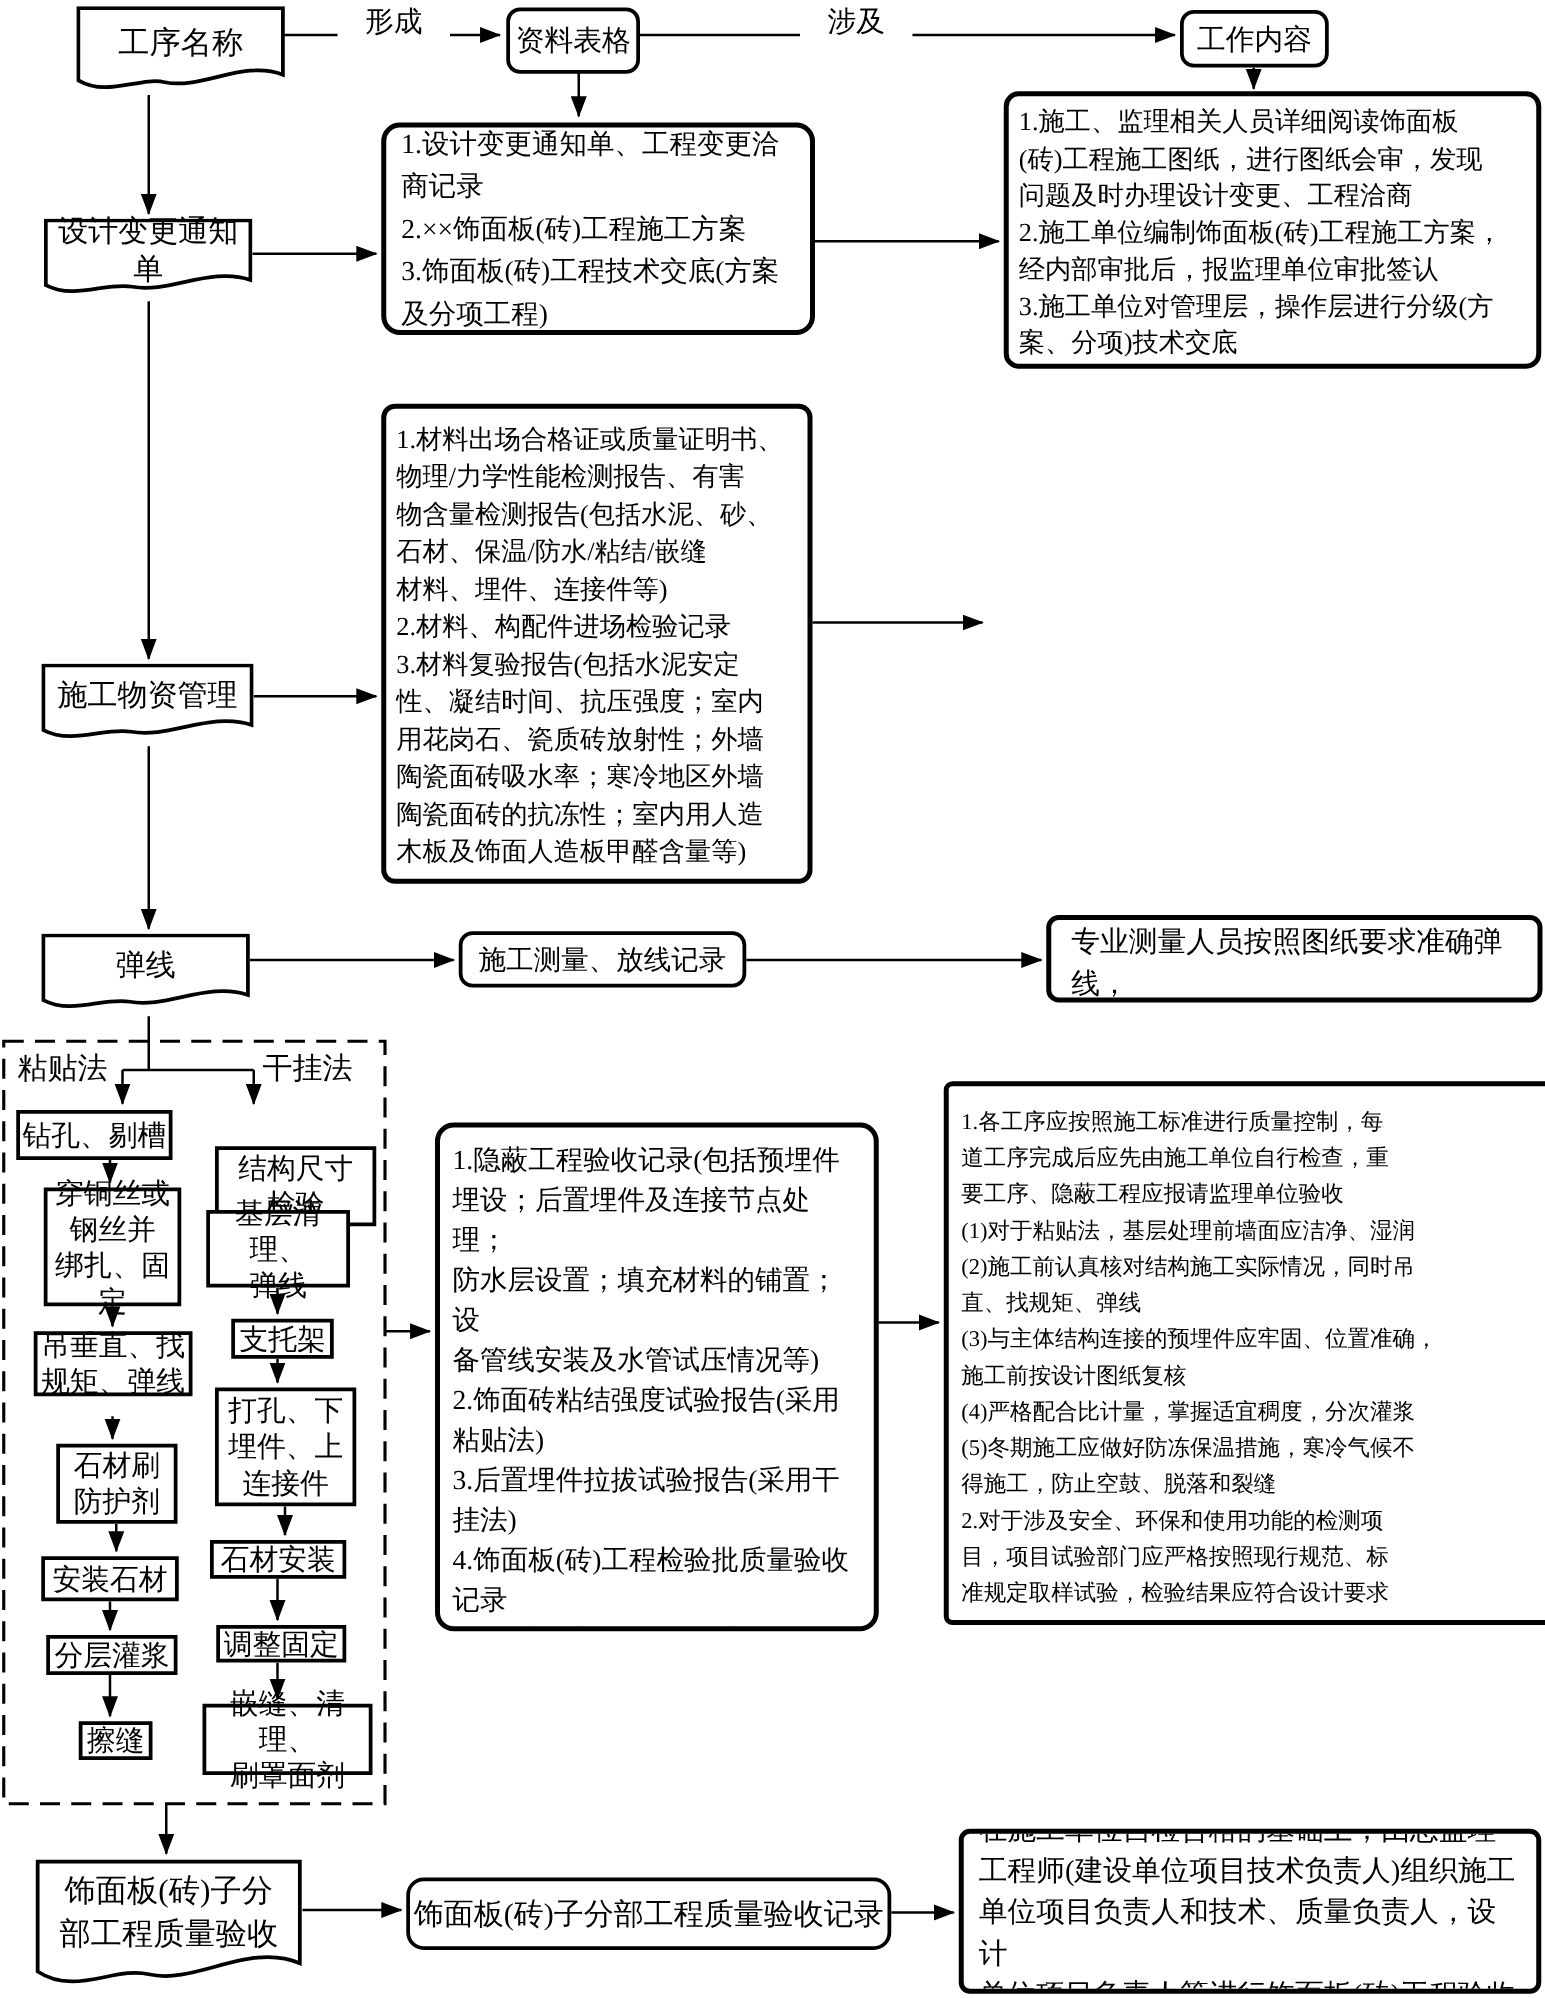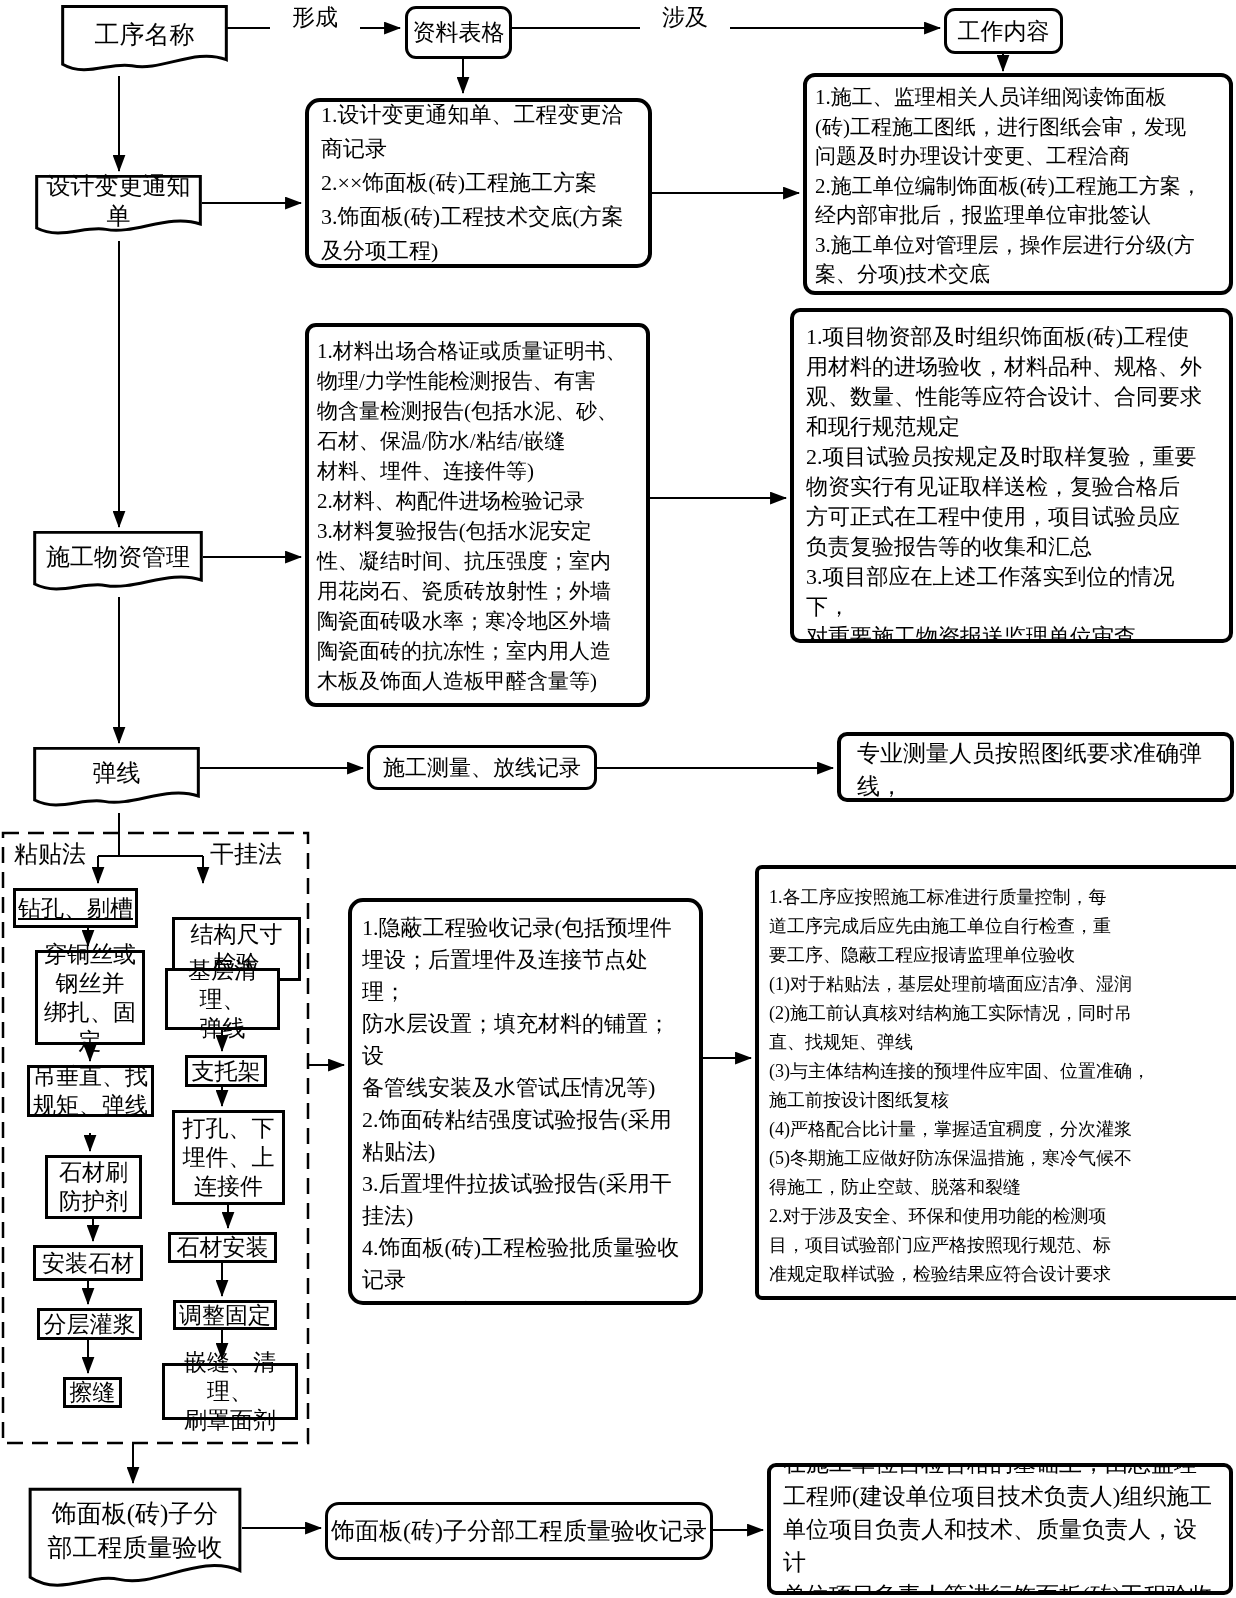--- a/index.html
+++ b/index.html
@@ -164,46 +164,36 @@
 物含量检测报告(包括水泥、砂、
 石材、保温/防水/粘结/嵌缝
 材料、埋件、连接件等)
 2.材料、构配件进场检验记录
 3.材料复验报告(包括水泥安定
 性、凝结时间、抗压强度；室内
 用花岗石、瓷质砖放射性；外墙
 陶瓷面砖吸水率；寒冷地区外墙
 陶瓷面砖的抗冻性；室内用人造
 木板及饰面人造板甲醛含量等)</div>
-  <div class="tbox t-right2">1.项目物资部及时组织饰面板(砖)工程使
-用材料的进场验收，材料品种、规格、外
-观、数量、性能等应符合设计、合同要求
-和现行规范规定
-2.项目试验员按规定及时取样复验，重要
-物资实行有见证取样送检，复验合格后
-方可正式在工程中使用，项目试验员应
-负责复验报告等的收集和汇总
-3.项目部应在上述工作落实到位的情况下，
-对重要施工物资报送监理单位审查</div>
 
   <div class="doc" style="left:33px;top:747px;width:167px;height:68px;">
     <svg viewBox="0 0 200 100" preserveAspectRatio="none">
       <path d="M2,2 L198,2 L198,72 C160,56 120,88 85,80 C60,74 30,96 2,78 Z"></path>
     </svg>
     <div class="doc-text">弹线</div>
   </div>
 
   <div class="rbox" style="left:367px;top:745px;width:230px;height:45px;font-size:22px;">施工测量、放线记录</div>
   <div class="tbox t-survey">专业测量人员按照图纸要求准确弹线，
 复验合格后方可施工下道工序</div>
 
   <div class="method-label" style="left:14px;top:838px;">粘贴法</div>
   <div class="method-label" style="left:210px;top:838px;">干挂法</div>
 
-  <div class="step" style="left:13px;top:888px;width:125px;height:40px;text-decoration:underline;">钻孔、剔槽</div>
+  <div class="step" style="left:13px;top:888px;width:125px;height:40px;">钻孔、剔槽</div>
   <div class="step" style="left:35px;top:950px;width:110px;height:95px;">穿铜丝或
 钢丝并
 绑扎、固定</div>
   <div class="step" style="left:27px;top:1065px;width:127px;height:52px;">吊垂直、找
 规矩、弹线</div>
   <div class="step" style="left:45px;top:1155px;width:97px;height:64px;">石材刷
 防护剂</div>
   <div class="step" style="left:33px;top:1245px;width:110px;height:36px;">安装石材</div>
   <div class="step" style="left:37px;top:1308px;width:105px;height:32px;">分层灌浆</div>
   <div class="step" style="left:63px;top:1377px;width:59px;height:31px;">擦缝</div>

